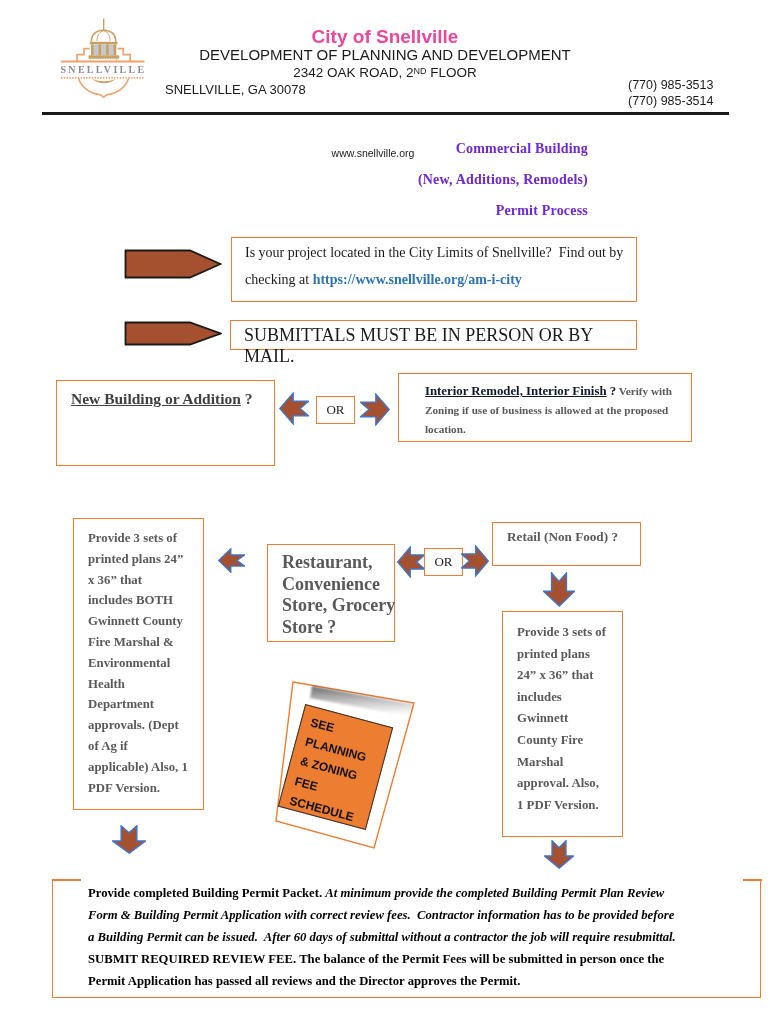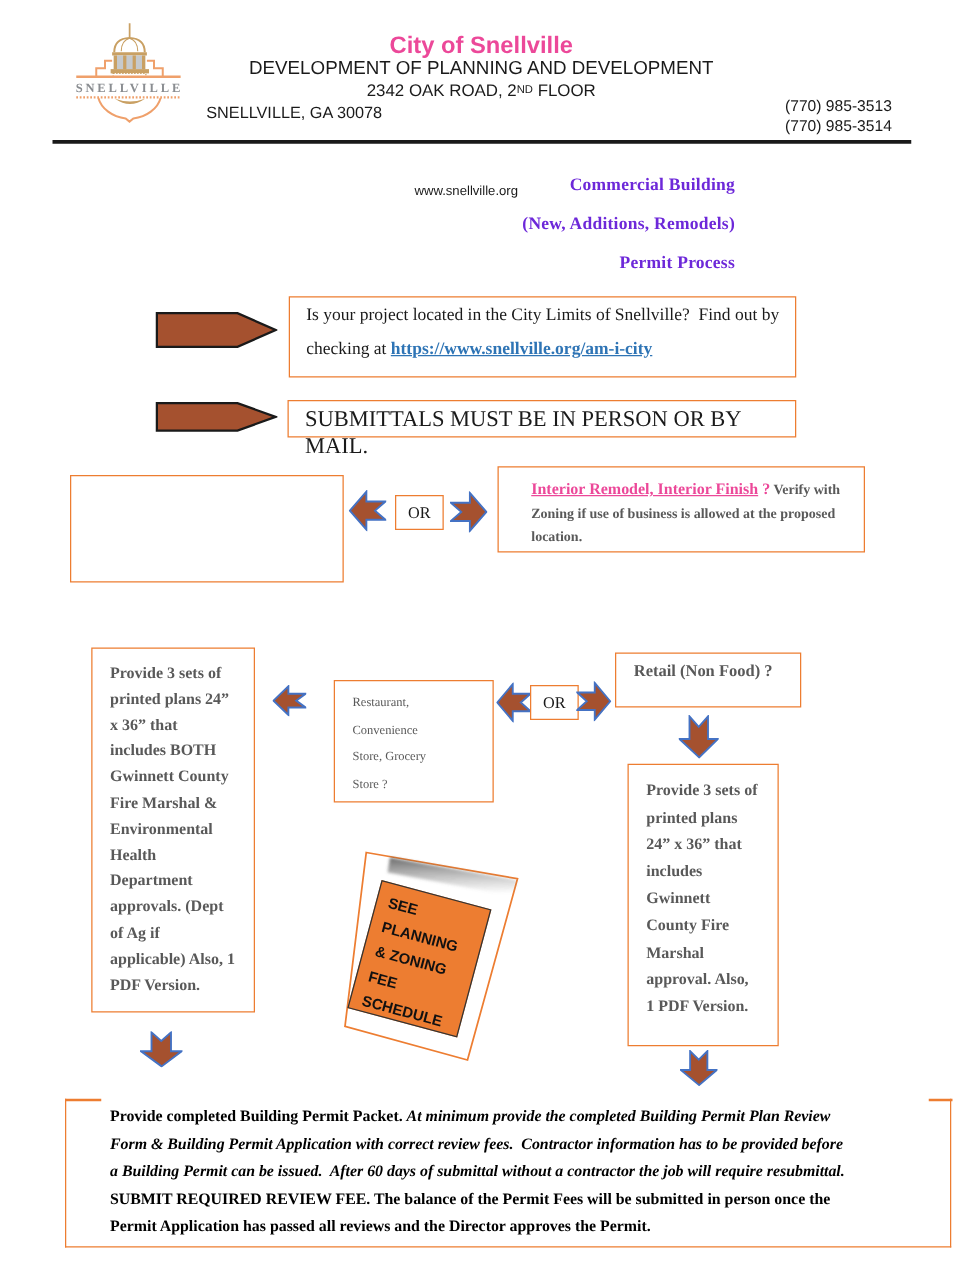--- a/index.html
+++ b/index.html
@@ -50,56 +50,57 @@
 </div>
 
 <svg class="abs" style="left:123.5px;top:249px;" width="98" height="30" viewBox="0 0 98 30">
   <path d="M1.5,1.5 L66,1.5 L96.5,15 L66,28.5 L1.5,28.5 Z" fill="#A5512F" stroke="#1a1a1a" stroke-width="1.8"></path>
 </svg>
 <svg class="abs" style="left:123.5px;top:321px;" width="98" height="25" viewBox="0 0 98 25">
   <path d="M1.5,1.5 L66,1.5 L96.5,12.5 L66,23.5 L1.5,23.5 Z" fill="#A5512F" stroke="#1a1a1a" stroke-width="1.8"></path>
 </svg>
 
 <div class="obox ser" style="left:231px;top:237px;width:406px;height:65px;font-size:14px;color:#1a1a1a;">
-  <div style="padding:1px 12px 0 13px;line-height:27px;">Is your project located in the City Limits of Snellville?&nbsp; Find out by checking at <span style="color:#2E74B5;font-weight:bold;text-decoration:underline;">https://www.snellville.org/am-i-city</span></div>
+  <div style="padding:1px 12px 0 13px;line-height:27px;">Is your project located in the City Limits of Snellville?&nbsp; Find out by checking at <span style="color:#2E74B5;font-weight:bold;">https://www.snellville.org/am-i-city</span></div>
 </div>
 
 <div class="obox ser" style="left:230px;top:320px;width:407px;height:30px;font-size:12.5px;color:#1a1a1a;">
   <div style="padding:3.5px 0 0 13px;font-size:18px;">SUBMITTALS MUST BE IN PERSON OR BY MAIL.</div>
 </div>
 
 <div class="obox ser" style="left:56px;top:380px;width:219px;height:86px;">
   <div style="padding:9px 10px 0 14px;">
+    <div style="font-size:15.5px;font-weight:bold;color:#404040;"><span style="text-decoration:underline;">New Building or Addition</span> ?</div>
   </div>
 </div>
 
 <svg class="abs" style="left:279px;top:392px;" width="30" height="33" viewBox="0 0 30 33">
   <path d="M0.9,16.5 L14.1,1.3 L14.1,9.2 L29.4,9.2 L21.0,16.5 L29.4,23.8 L14.1,23.8 L14.1,31.7 Z" fill="#A5512F" stroke="#4472C4" stroke-width="1.5"></path>
 </svg>
 <div class="obox ser" style="left:316px;top:396px;width:39px;height:28px;font-size:13px;color:#1a1a1a;text-align:center;line-height:25px;">OR</div>
 <svg class="abs" style="left:359.5px;top:392.5px;" width="30" height="33" viewBox="0 0 30 33">
   <path d="M29.1,16.5 L15.9,1.3 L15.9,9.2 L0.6,9.2 L9.0,16.5 L0.6,23.8 L15.9,23.8 L15.9,31.7 Z" fill="#A5512F" stroke="#4472C4" stroke-width="1.5"></path>
 </svg>
 
 <div class="obox ser" style="left:398px;top:373px;width:294px;height:69px;">
   <div style="padding:8px 0 0 26px;font-size:11.2px;line-height:19px;color:#595959;font-weight:bold;white-space:nowrap;">
-    <span style="color:#ec4899;font-size:12.8px;text-align:right;"><span style="text-decoration:underline;">Interior Remodel, Interior Finish</span> ?</span> Verify with<br>Zoning if use of business is allowed at the proposed<br>location.
+    <span style="color:#0f172a;font-size:12.8px;text-align:right;"><span style="text-decoration:underline;">Interior Remodel, Interior Finish</span> ?</span> Verify with<br>Zoning if use of business is allowed at the proposed<br>location.
   </div>
 </div>
 
 <div class="obox ser" style="left:73px;top:518px;width:131px;height:292px;">
   <div class="gray" style="padding:9px 0 0 14px;font-size:12.8px;line-height:20.8px;font-weight:bold;white-space:nowrap;">Provide 3 sets of<br>printed plans 24”<br>x 36” that<br>includes BOTH<br>Gwinnett County<br>Fire Marshal &amp;<br>Environmental<br>Health<br>Department<br>approvals. (Dept<br>of Ag if<br>applicable) Also, 1<br>PDF Version.</div>
 </div>
 
 <svg class="abs" style="left:218px;top:548px;" width="27" height="25" viewBox="0 0 27 25">
   <path d="M0.8,12.5 L12.7,1.0 L12.7,7.0 L26.5,7.0 L18.9,12.5 L26.5,18.0 L12.7,18.0 L12.7,24.0 Z" fill="#A5512F" stroke="#4472C4" stroke-width="1.5"></path>
 </svg>
 
 <div class="obox ser" style="left:267px;top:544px;width:128px;height:98px;">
-  <div class="gray" style="padding:7px 0 0 14px;font-size:10px;line-height:21.6px;font-weight:normal;white-space:nowrap;">Restaurant,<br>Convenience<br>Store, Grocery<br>Store ?</div>
+  <div class="gray" style="padding:7px 0 0 14px;font-size:18px;line-height:21.6px;font-weight:bold;white-space:nowrap;">Restaurant,<br>Convenience<br>Store, Grocery<br>Store ?</div>
 </div>
 
 <svg class="abs" style="left:397px;top:545.5px;" width="28" height="32" viewBox="0 0 28 32">
   <path d="M0.8,16.0 L13.2,1.3 L13.2,9.0 L27.4,9.0 L19.6,16.0 L27.4,23.0 L13.2,23.0 L13.2,30.7 Z" fill="#A5512F" stroke="#4472C4" stroke-width="1.5"></path>
 </svg>
 <div class="obox ser" style="left:424px;top:548px;width:39px;height:28px;font-size:13px;color:#1a1a1a;text-align:center;line-height:25px;">OR</div>
 <svg class="abs" style="left:461px;top:545px;" width="28" height="32" viewBox="0 0 28 32">
   <path d="M27.2,16.0 L14.8,1.3 L14.8,9.0 L0.6,9.0 L8.4,16.0 L0.6,23.0 L14.8,23.0 L14.8,30.7 Z" fill="#A5512F" stroke="#4472C4" stroke-width="1.5"></path>
 </svg>
 

